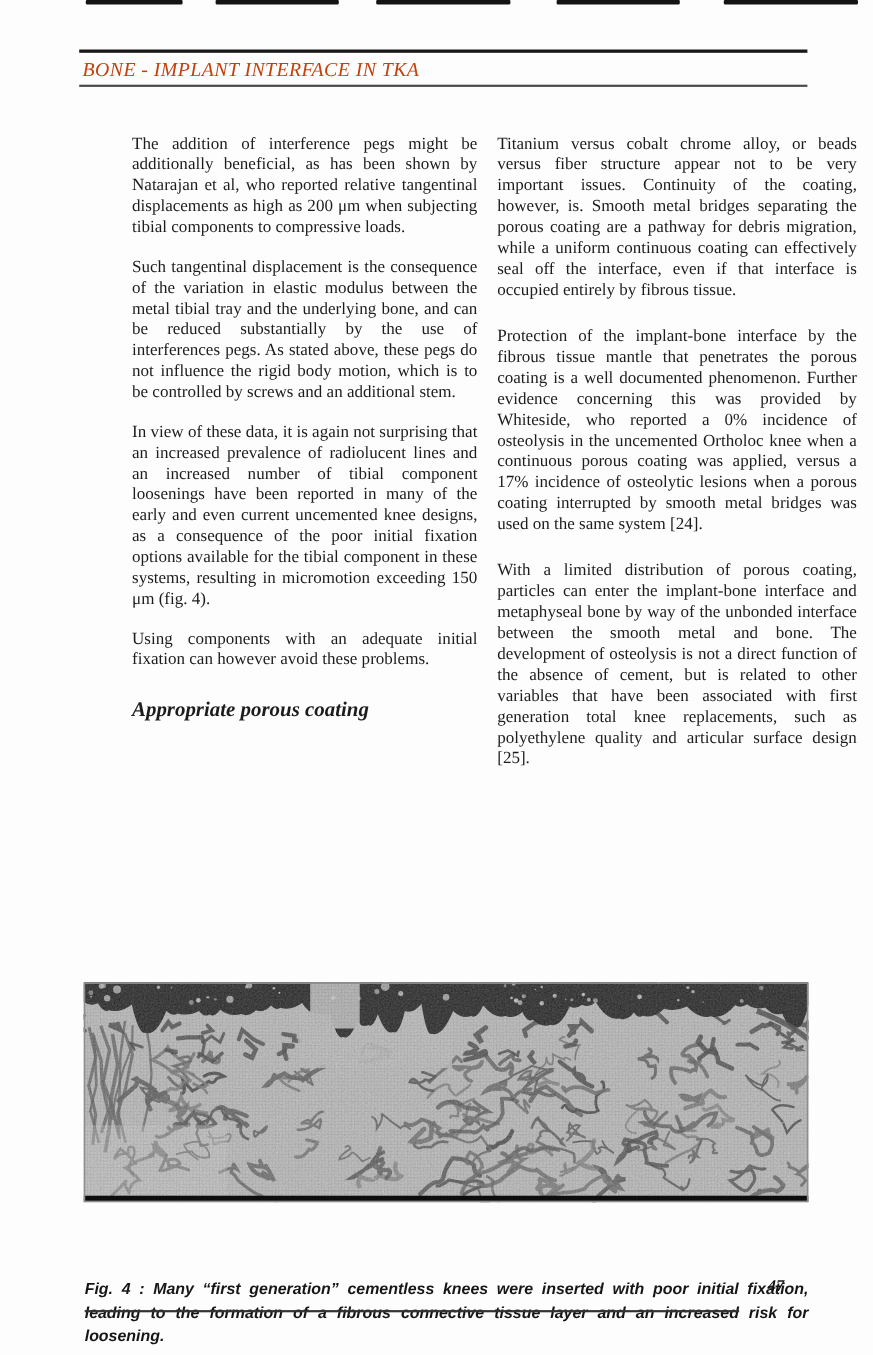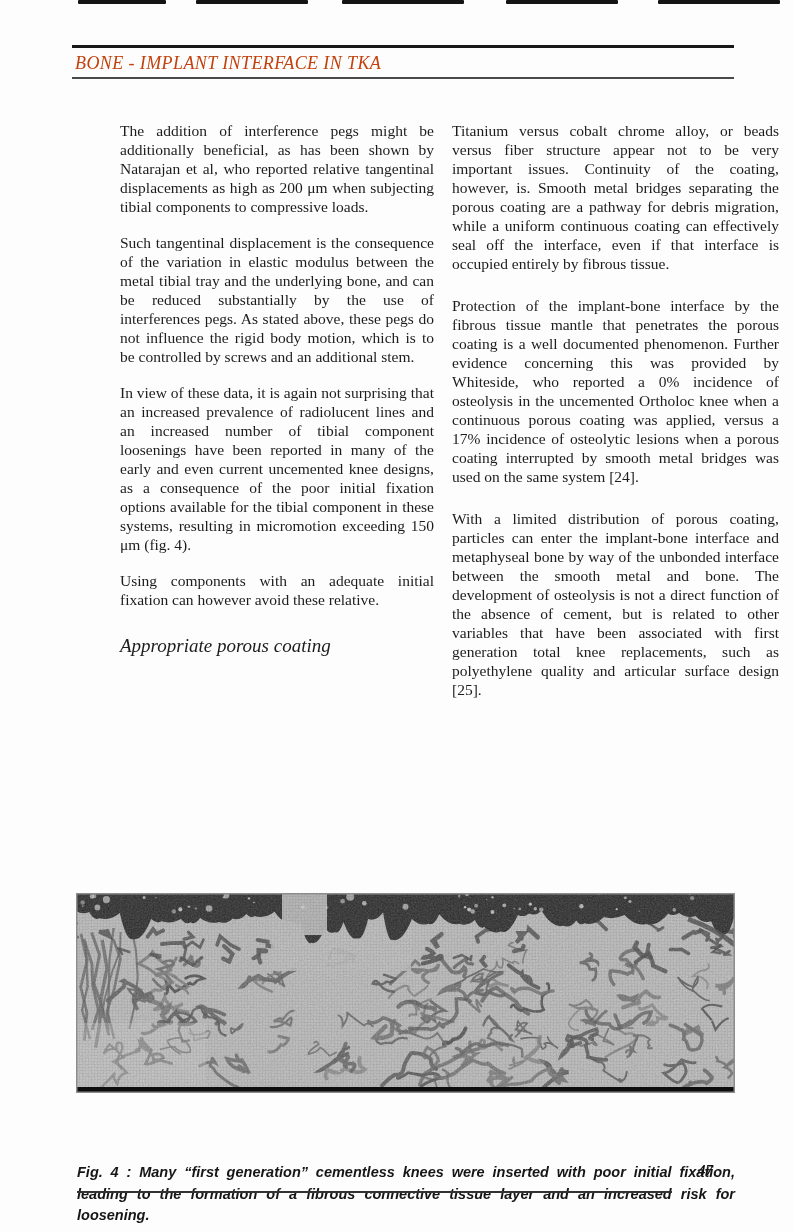--- a/index.html
+++ b/index.html
@@ -20,21 +20,21 @@
     position:absolute;left:75px;top:53px;
     font-style:italic;font-size:18px;letter-spacing:0.4px;
     color:#c2410c;
   }
   .col{position:absolute;top:121px;font-size:15.5px;line-height:19px;text-align:justify;margin-left:44px;}
   .col-left{left:76px;width:314px;}
   .col-right{left:408px;width:327px;}
   .col p{margin:0 0 17px 0;}
   .col-right p{margin:0 0 23px 0;}
   .section-heading{
-    font-size:19px;font-weight:normal;font-style:italic;
+    font-size:19px;font-weight:bold;font-style:italic;
     margin:26px 0 32px 0;line-height:22px;text-align:left;
   }
   .figure-box{position:absolute;left:76px;top:893px;width:659px;height:200px;}
   .figure-box svg{display:block;}
   .figure-caption{
     position:absolute;left:77px;top:1144px;width:658px;
     font-family:"Liberation Sans", sans-serif;
     font-weight:bold;font-style:italic;
     font-size:14.5px;line-height:21.5px;text-align:justify;color:#161616;margin-top:18px;
   }
@@ -58,21 +58,21 @@
   </div>
 
   <div class="rule header-rule-thick"></div>
   <div class="running-title">BONE - IMPLANT INTERFACE IN TKA</div>
   <div class="rule header-rule-thin"></div>
 
   <div class="col col-left">
     <p>The addition of interference pegs might be additionally beneficial, as has been shown by Natarajan et al, who reported relative tangentinal displacements as high as 200 μm when subjecting tibial components to compressive loads.</p>
     <p>Such tangentinal displacement is the consequence of the variation in elastic modulus between the metal tibial tray and the underlying bone, and can be reduced substantially by the use of interferences pegs. As stated above, these pegs do not influence the rigid body motion, which is to be controlled by screws and an additional stem.</p>
     <p>In view of these data, it is again not surprising that an increased prevalence of radiolucent lines and an increased number of tibial component loosenings have been reported in many of the early and even current uncemented knee designs, as a consequence of the poor initial fixation options available for the tibial component in these systems, resulting in micromotion exceeding 150 μm (fig. 4).</p>
-    <p>Using components with an adequate initial fixation can however avoid these relative.</p>
+    <p>Using components with an adequate initial fixation can however avoid these problems.</p>
     <h2 class="section-heading">Appropriate porous coating</h2>
   </div>
 
   <div class="col col-right">
     <p>Titanium versus cobalt chrome alloy, or beads versus fiber structure appear not to be very important issues. Continuity of the coating, however, is. Smooth metal bridges separating the porous coating are a pathway for debris migration, while a uniform continuous coating can effectively seal off the interface, even if that interface is occupied entirely by fibrous tissue.</p>
     <p>Protection of the implant-bone interface by the fibrous tissue mantle that penetrates the porous coating is a well documented phenomenon. Further evidence concerning this was provided by Whiteside, who reported a 0% incidence of osteolysis in the uncemented Ortholoc knee when a continuous porous coating was applied, versus a 17% incidence of osteolytic lesions when a porous coating interrupted by smooth metal bridges was used on the same system [24].</p>
     <p>With a limited distribution of porous coating, particles can enter the implant-bone interface and metaphyseal bone by way of the unbonded interface between the smooth metal and bone. The development of osteolysis is not a direct function of the absence of cement, but is related to other variables that have been associated with first generation total knee replacements, such as polyethylene quality and articular surface design [25].</p>
   </div>
 
   <div class="figure-box">

